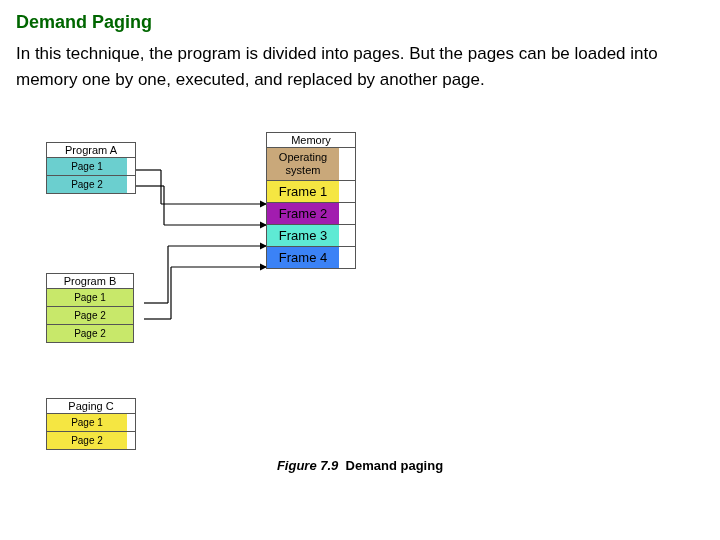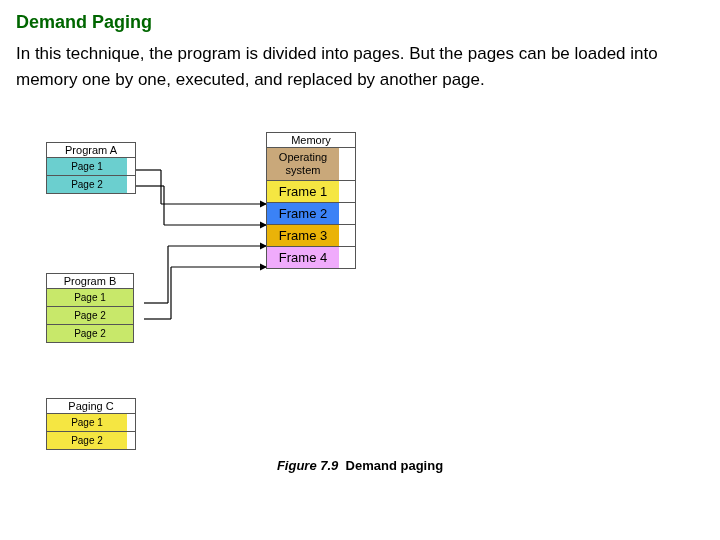--- a/index.html
+++ b/index.html
@@ -177,29 +177,29 @@
 
           <div class="frame-row">
             <div class="os-cell" style="background:#c9a87a;">Operating<br>system</div>
           </div>
 
           <div class="frame-row">
             <div class="frame-cell" style="background:#f5e642;">Frame 1</div>
           </div>
 
           <div class="frame-row">
-            <div class="frame-cell" style="background:#3b82f6;">Frame 2</div>
-          </div>
-
-          <div class="frame-row">
-            <div class="frame-cell" style="background:#eab308;">Frame 3</div>
-          </div>
-
-          <div class="frame-row">
-            <div class="frame-cell" style="background:#f0abfc;">Frame 4</div>
+            <div class="frame-cell" style="background:#a21caf;">Frame 2</div>
+          </div>
+
+          <div class="frame-row">
+            <div class="frame-cell" style="background:#5eead4;">Frame 3</div>
+          </div>
+
+          <div class="frame-row">
+            <div class="frame-cell" style="background:#3b82f6;">Frame 4</div>
           </div>
         </div>
       </div>
 
     </div>
   </div>
 
   <div class="figure-caption">
     <span class="fig-num">Figure 7.9</span>
     &nbsp;<span class="fig-text">Demand paging</span>

